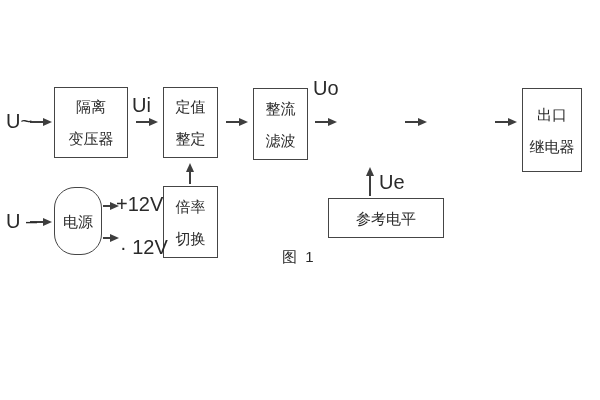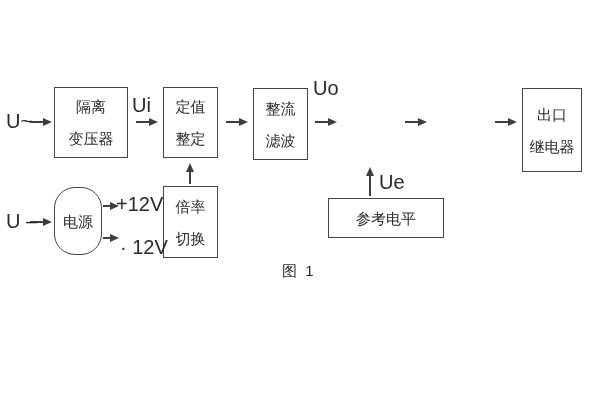--- a/index.html
+++ b/index.html
@@ -125,15 +125,15 @@
   <div class="arrow-u" style="left:369px; top:175px; height:21px;"></div>
 
   <span class="lbl" style="left:6px;  top:113px;">U~</span>
   <span class="lbl" style="left:6px;  top:213px;">U –</span>
   <span class="lbl" style="left:132px; top:97px;">Ui</span>
   <span class="lbl" style="left:313px; top:80px;">Uo</span>
   <span class="lbl" style="left:379px; top:174px;">Ue</span>
   <span class="lbl" style="left:116px; top:196px;">+12V</span>
   <span class="lbl" style="left:120px; top:228px;margin-top:11px;">· 12V</span>
 
-  <span class="caption" style="left:282px; top:262px;">图 1</span>
+  <span class="caption" style="left:282px; top:248px;">图 1</span>
 
 </div>
 
 </body></html>

